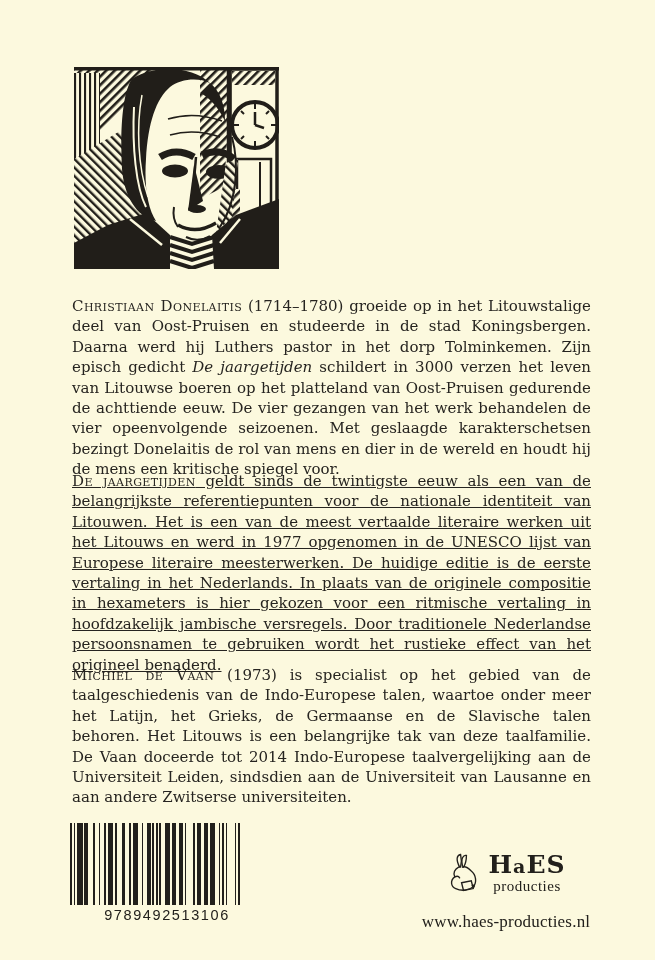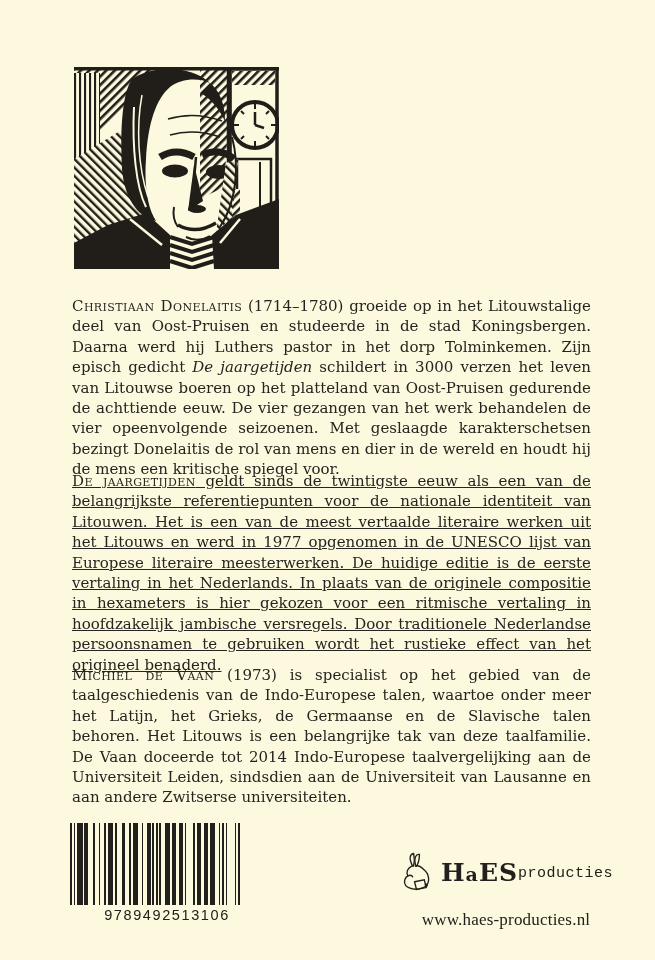--- a/index.html
+++ b/index.html
@@ -30,28 +30,28 @@
   .barcode-block{position:absolute;left:70px;top:823px;width:194px;text-align:center;}
   .barcode-svg{display:block;width:170px;height:82px;}
   .isbn-number{
     margin-top:2px;font-family:"Liberation Sans", sans-serif;
     font-size:14.5px;letter-spacing:1.6px;color:#22201C;
   }
   
   .publisher{position:absolute;left:396px;top:852px;width:220px;text-align:center;color:#22201C;}
   .logo-row{display:flex;align-items:center;justify-content:center;gap:7px;}
   .hare{width:35px;height:40px;flex:0 0 auto;}
-  .logo-text{display:flex;flex-direction:row;align-items:center;line-height:1;}
+  .logo-text{display:flex;flex-direction:column;align-items:center;line-height:1;}
   .publisher-name{
     font-family:"DejaVu Serif", serif;font-weight:bold;
     font-size:25px;letter-spacing:1px;white-space:nowrap;
   }
   .publisher-name .small-a{font-size:19px;}
   .publisher-tagline{
-    font-family:Liberation Mono, monospace;font-size:15px;margin-top:2px;letter-spacing:0.5px;
+    font-family:Liberation Serif, serif;font-size:15px;margin-top:2px;letter-spacing:0.5px;
   }
   .publisher-website{
     font-family:"Liberation Serif", serif;font-size:17px;margin-top:18px;letter-spacing:0.2px;
   }
 </style>
 </head>
 <body>
 
 <div class="cover">
 

